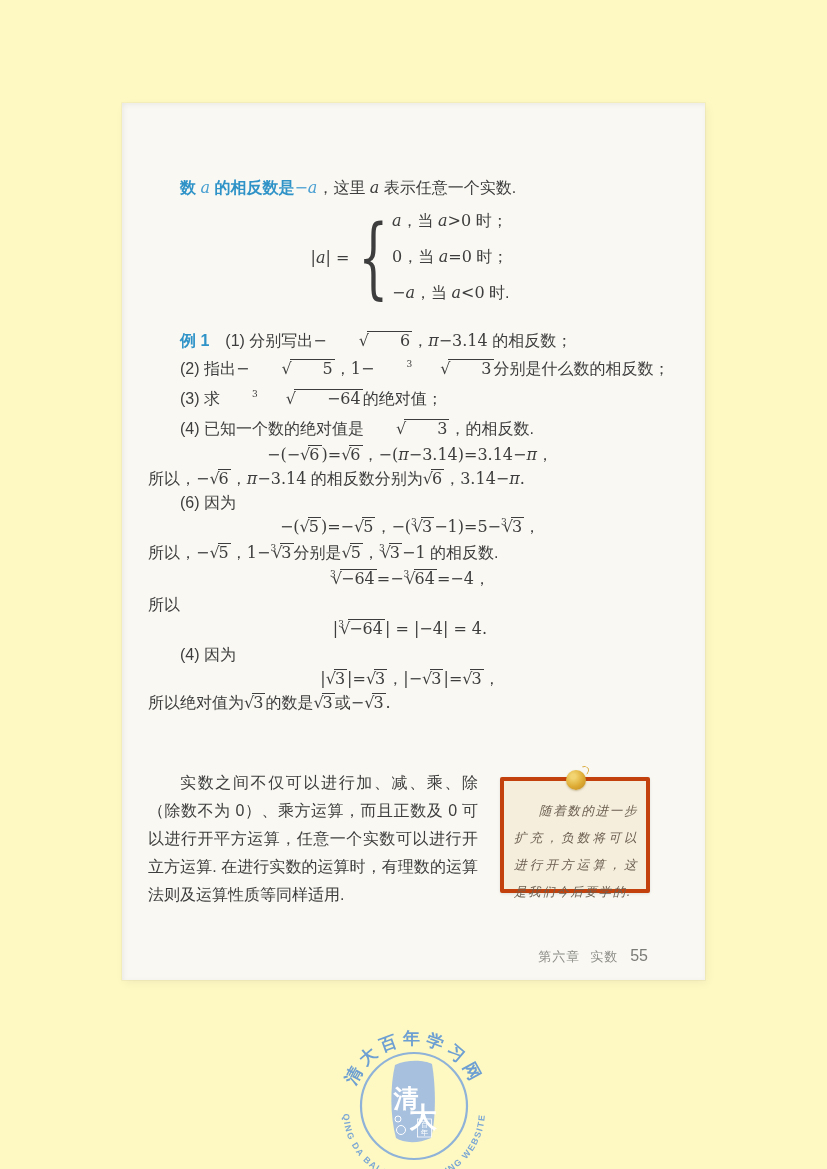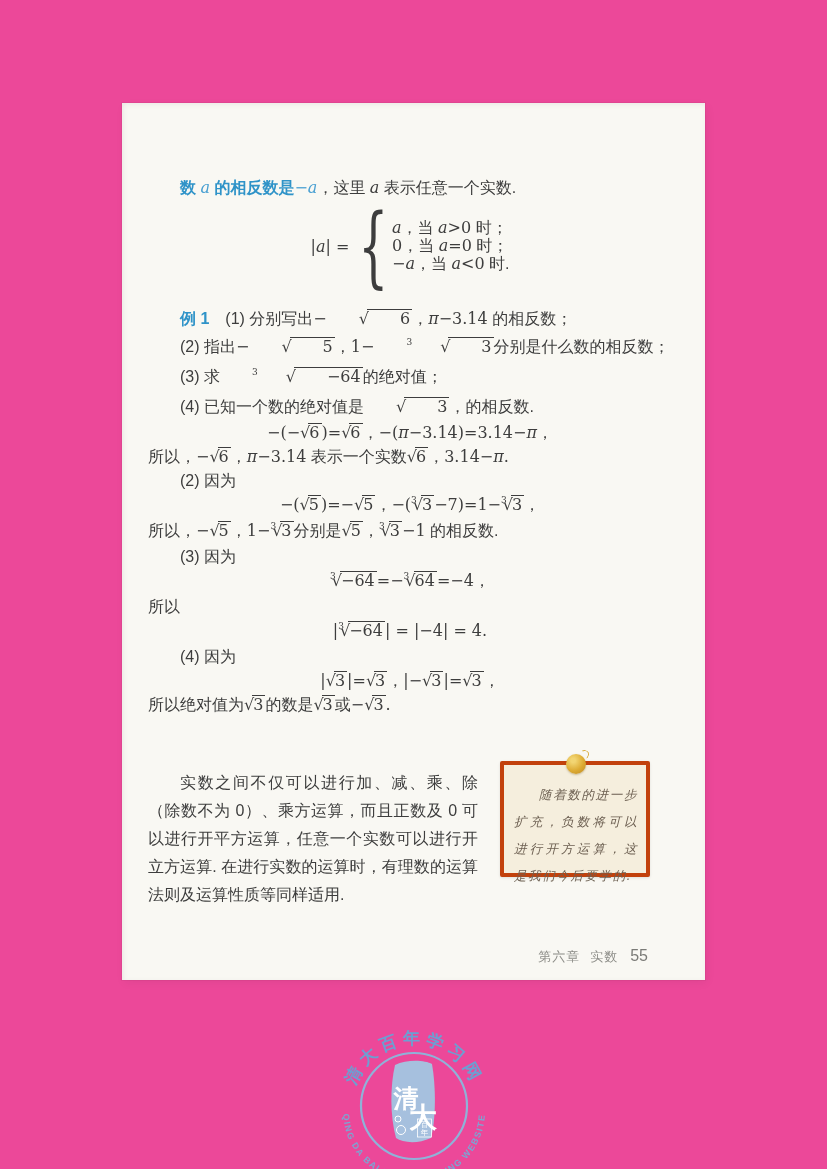--- a/index.html
+++ b/index.html
@@ -1,16 +1,16 @@
 <!DOCTYPE html>
 <html><head>
 <meta charset="utf-8">
 <style>
   html,body{margin:0;padding:0;background:#ffffff;}
-  .canvas{position:relative;width:827px;height:1169px;background:#ec4899;overflow:hidden;
+  .canvas{position:relative;width:827px;height:1169px;background:#fef9c3;overflow:hidden;
           font-family:"Liberation Sans","DejaVu Sans",sans-serif;}
   
   .page{position:absolute;left:122px;top:103px;width:583px;height:877px;background:#f9f8f3;
         box-shadow:0 0 0 1px rgba(0,0,0,0.035), 2px 3px 9px rgba(0,0,0,0.05),
                    inset 0 3px 4px rgba(0,0,0,0.03), inset 3px 0 4px rgba(0,0,0,0.03);}
   .content{position:absolute;left:26px;top:72px;width:524px;color:#3d3d3d;font-size:16px;}
   .line{line-height:26px;}
   .l28{line-height:28px;}
   .tight{line-height:24px;}
   .indent{text-indent:2em;}
@@ -28,23 +28,23 @@
   .root{display:inline-flex;align-items:baseline;white-space:nowrap;
         font-family:"DejaVu Serif","Liberation Serif",serif;}
   .root .deg{font-size:9px;transform:translateY(-7px);margin-right:-4px;}
   .root .sgn{margin-right:-2px;}
   .root .rad{display:inline-block;border-top:1.3px solid #3d3d3d;padding:0 2px 0 1px;line-height:17px;}
   
   .piecewise{display:flex;align-items:center;justify-content:center;margin:2px 0 4px;}
   .pw-lhs{font-size:16px;}
   .brace{font-family:"DejaVu Serif","Liberation Serif",serif;font-size:86px;line-height:1;
          transform:scale(0.55,1.02);transform-origin:center;margin:0 -9px 0 -3px;color:#3d3d3d;font-weight:400;}
-  .cases .case-row{font-size:16px;line-height:18px;}
-  
-  .bottom-row{position:absolute;left:26px;top:658px;width:502px;display:flex;}
+  .cases .case-row{font-size:16px;line-height:36px;}
+  
+  .bottom-row{position:absolute;left:26px;top:658px;width:502px;display:flex;align-items:center;}
   .closing{width:330px;margin:8px 0 0 0;font-size:16px;line-height:28px;color:#3d3d3d;
            text-align:justify;text-indent:2em;}
   .note{position:relative;width:150px;height:116px;margin-left:22px;background:#f5eedd;
         border:4px solid #c2410c;border-radius:2px;box-shadow:0 1px 3px rgba(0,0,0,0.10);box-sizing:border-box;}
   .note-text{margin:0;padding:17px 8px 8px 10px;font-size:12.5px;line-height:27px;letter-spacing:1.6px;
              color:#6d6052;font-style:italic;text-indent:2em;text-align:justify;}
   .pin{position:absolute;left:62px;top:-11px;width:20px;height:20px;border-radius:50%;
        background:radial-gradient(circle at 36% 32%, #f2d572 12%, #ddab33 55%, #bb8722 100%);
        box-shadow:0 1px 2px rgba(120,90,20,0.35);}
   .pin::after{content:"";position:absolute;right:-3px;top:-4px;width:7px;height:7px;border:1.5px solid #d8ab3c;
@@ -98,56 +98,55 @@
         <div class="line center tight"><span class="k-t">−(−</span><span class="root">
             <span class="sgn">√</span>
             <span class="rad">6</span>
           </span><span class="k-t">)=</span><span class="root">
             <span class="sgn">√</span>
             <span class="rad">6</span>
           </span><span class="k-c">，</span><span class="k-t">−(</span><span class="k-v">π</span><span class="k-t">−3.14)=3.14−</span><span class="k-v">π</span><span class="k-c">，</span></div>
         <div class="line tight"><span class="k-c">所以，</span><span class="k-t">−</span><span class="root">
             <span class="sgn">√</span>
             <span class="rad">6</span>
-          </span><span class="k-c">，</span><span class="k-v">π</span><span class="k-t">−3.14</span><span class="k-c"> 表示一个实数</span><span class="root">
+          </span><span class="k-c">，</span><span class="k-v">π</span><span class="k-t">−3.14</span><span class="k-c"> 的相反数分别为</span><span class="root">
             <span class="sgn">√</span>
             <span class="rad">6</span>
           </span><span class="k-c">，</span><span class="k-t">3.14−</span><span class="k-v">π</span><span class="k-t">.</span></div>
-        <div class="line indent tight"><span class="k-c">(2) 因为</span></div>
+        <div class="line indent tight"><span class="k-c">(6) 因为</span></div>
         <div class="line center tight"><span class="k-t">−(</span><span class="root">
             <span class="sgn">√</span>
             <span class="rad">5</span>
           </span><span class="k-t">)=−</span><span class="root">
             <span class="sgn">√</span>
             <span class="rad">5</span>
           </span><span class="k-c">，</span><span class="k-t">−(</span><span class="root">
             <span class="deg">3</span>
             <span class="sgn">√</span>
             <span class="rad">3</span>
-          </span><span class="k-t">−7)=1−</span><span class="root">
+          </span><span class="k-t">−1)=5−</span><span class="root">
             <span class="deg">3</span>
             <span class="sgn">√</span>
             <span class="rad">3</span>
           </span><span class="k-c">，</span></div>
         <div class="line tight"><span class="k-c">所以，</span><span class="k-t">−</span><span class="root">
             <span class="sgn">√</span>
             <span class="rad">5</span>
           </span><span class="k-c">，</span><span class="k-t">1−</span><span class="root">
             <span class="deg">3</span>
             <span class="sgn">√</span>
             <span class="rad">3</span>
           </span><span class="k-c">分别是</span><span class="root">
             <span class="sgn">√</span>
             <span class="rad">5</span>
           </span><span class="k-c">，</span><span class="root">
             <span class="deg">3</span>
             <span class="sgn">√</span>
             <span class="rad">3</span>
           </span><span class="k-t">−1</span><span class="k-c"> 的相反数.</span></div>
-        <div class="line indent tight"><span class="k-c">(3) 因为</span></div>
         <div class="line center tight"><span class="root">
             <span class="deg">3</span>
             <span class="sgn">√</span>
             <span class="rad">−64</span>
           </span><span class="k-t">=−</span><span class="root">
             <span class="deg">3</span>
             <span class="sgn">√</span>
             <span class="rad">64</span>
           </span><span class="k-t">=−4</span><span class="k-c">，</span></div>
         <div class="line tight"><span class="k-c">所以</span></div>

